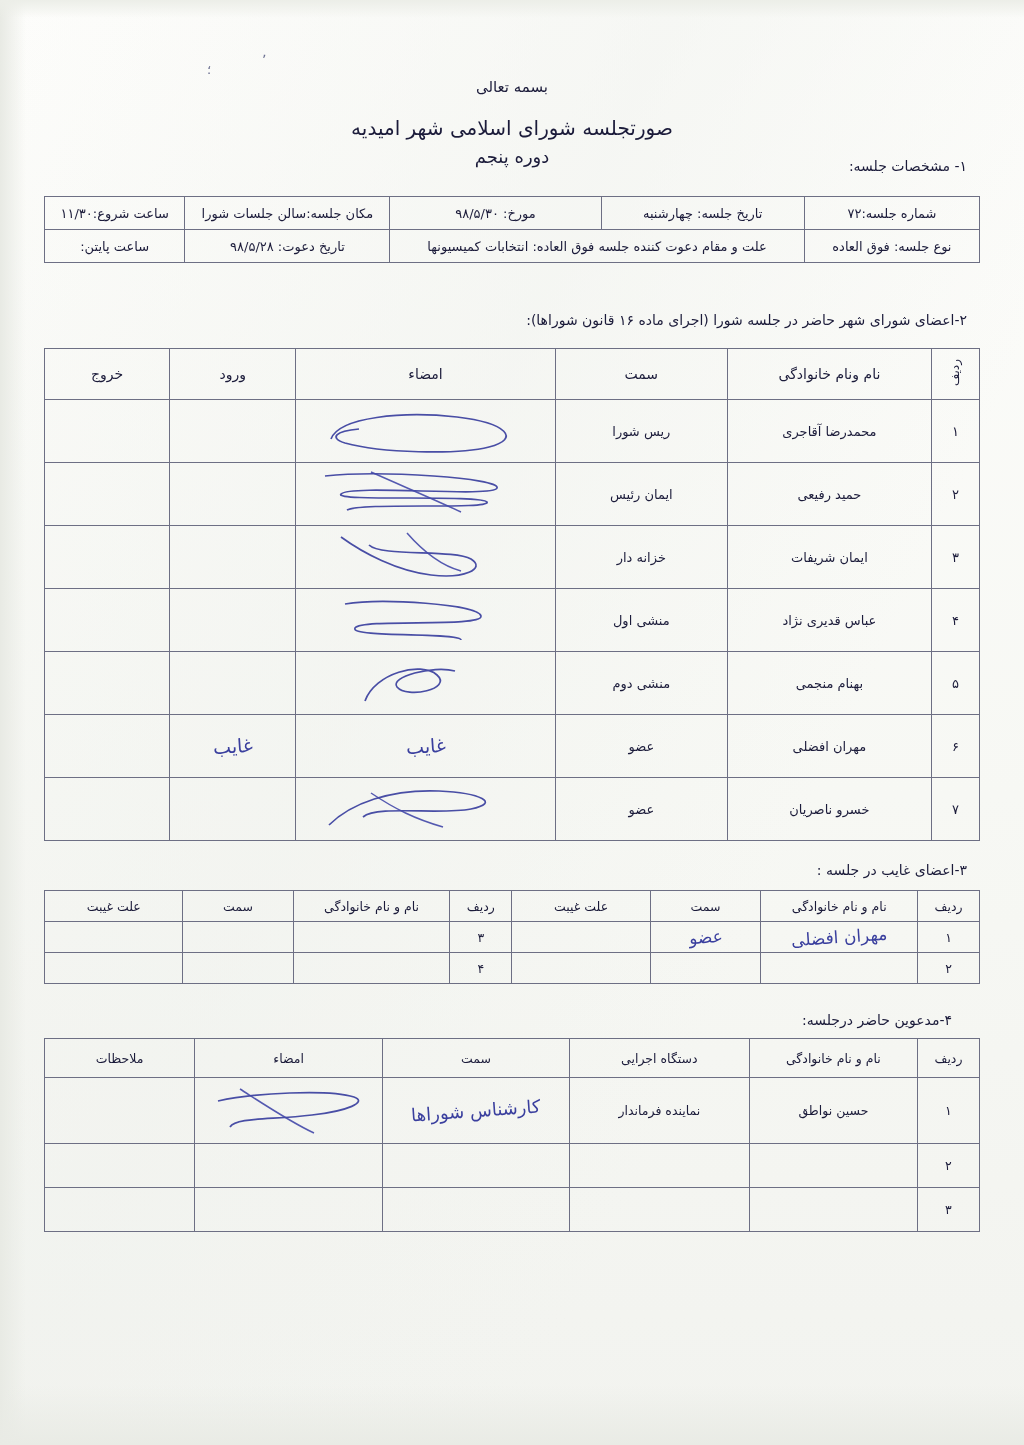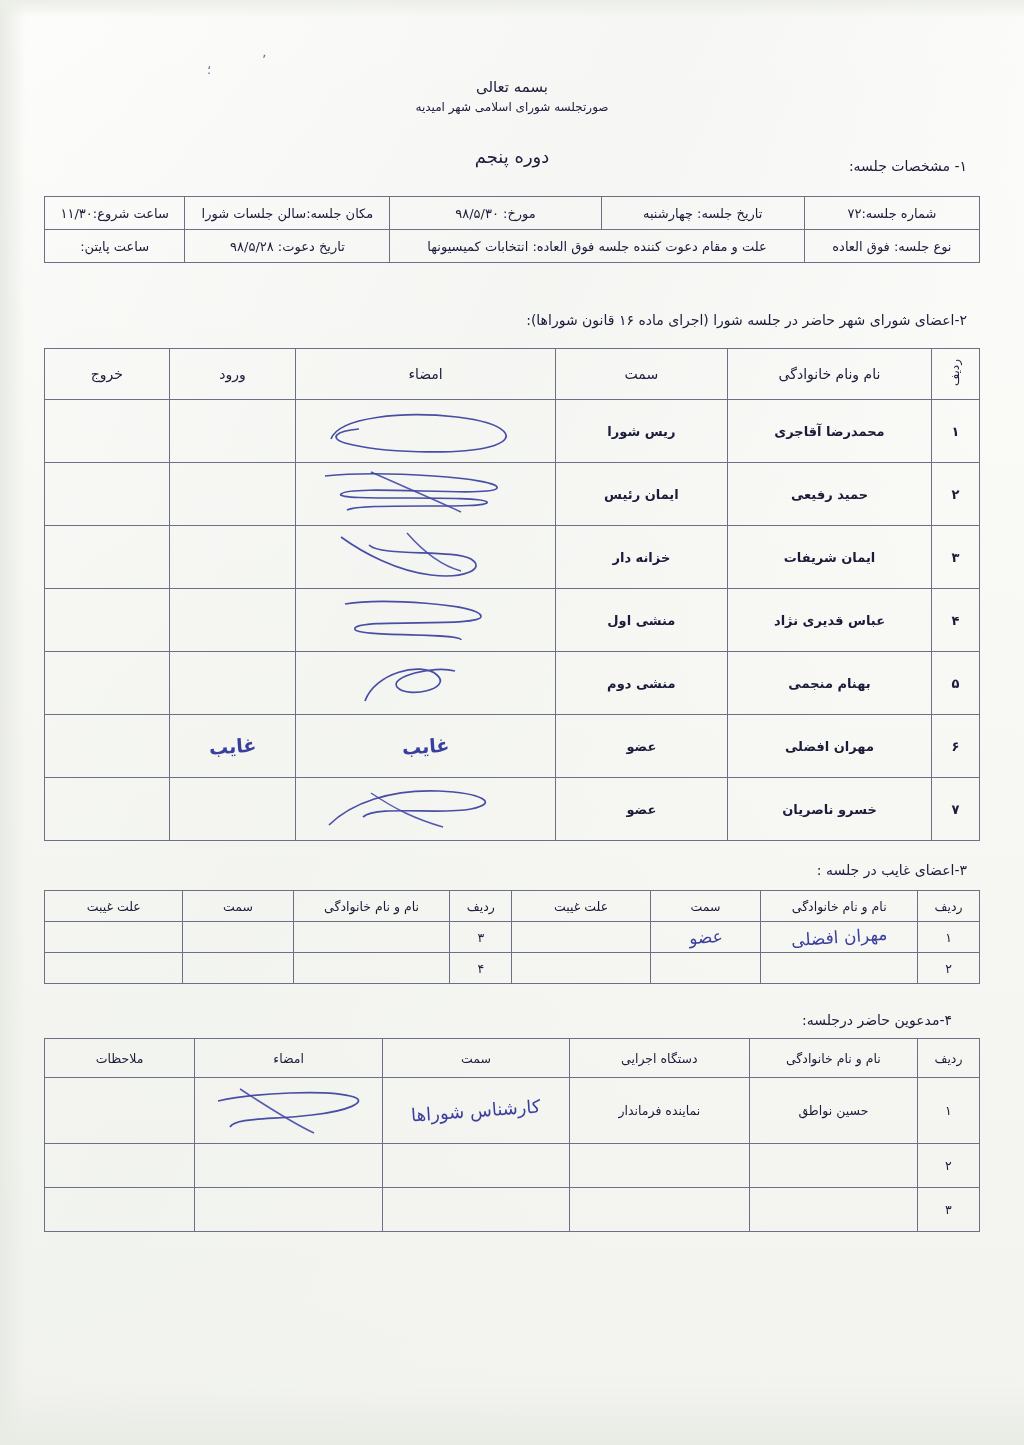--- a/index.html
+++ b/index.html
@@ -19,38 +19,38 @@
       linear-gradient(180deg,#fdfdfb 0%,#f7f8f4 55%,#f2f3ef 100%);
   }
   .edge-left{position:absolute;left:0;top:0;width:26px;height:100%;background:linear-gradient(90deg,#e8eae4,rgba(232,234,228,0));}
   .edge-top{position:absolute;left:0;top:0;height:18px;width:100%;background:linear-gradient(180deg,#eceee8,rgba(236,238,232,0));}
   .edge-bottom{position:absolute;left:0;bottom:0;height:60px;width:100%;background:linear-gradient(0deg,#e9ebe5,rgba(233,235,229,0));}
 
   .sheet{position:absolute;left:0;top:0;width:1024px;height:1445px;}
 
   .hdr{position:absolute;width:100%;text-align:center;font-size:15px;letter-spacing:0;}
   .hdr.l1{top:78px;}
-  .hdr.l2{top:100px;font-size:12px;margin-left:16px;}
+  .hdr.l2{top:116px;font-size:20px;margin-left:16px;}
   .hdr.l3{top:146px;font-size:18px;}
 
   .sect-label{position:absolute;font-size:14px;}
 
   table{border-collapse:collapse;position:absolute;}
   td,th{
     border:1px solid #6d6f84;
     font-size:13px;
     font-weight:normal;
     text-align:center;
     vertical-align:middle;
     padding:2px 4px;
     background:transparent;
   }
   .t-meta td{height:28px;text-align:center;}
   .t-members th{height:46px;font-size:14px;}
-  .t-members td{height:58px;font-weight:bold;}
+  .t-members td{height:58px;}
   .t-small td,.t-small th{height:26px;font-size:12.5px;border-radius:14px;}
   .t-guest td,.t-guest th{height:34px;font-size:12.5px;margin-left:33px;}
 
   .rot{
     writing-mode:vertical-rl;
     transform:rotate(180deg);
     font-size:12px;
     line-height:1.1;
   }
   .sig-cell{position:relative;}

